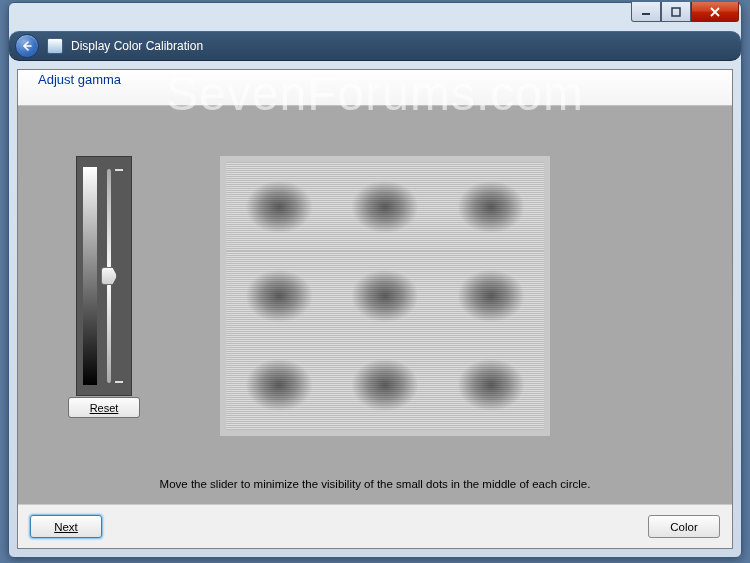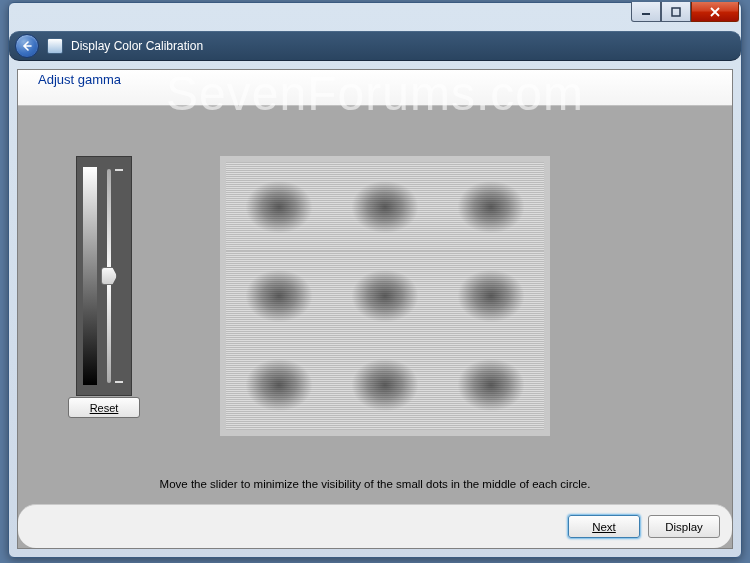--- a/index.html
+++ b/index.html
@@ -183,25 +183,24 @@
     text-align: center;
     font-size: 11.5px;
     color: #000;
     padding: 8px 16px 14px;
   }
   .footer {
     height: 44px;
     background: #f0f0f0;
     border-top: 1px solid #cacaca;
     display: flex;
-    justify-content: flex-end;
+    justify-content: space-between;
     align-items: center;
     padding: 0 12px;
     gap: 8px;
-    border-radius: 18px;
   }
   .btn {
     min-width: 72px;
     height: 23px;
     background: linear-gradient(to bottom, #fdfdfd, #e4e4e4);
     border: 1px solid #888;
     border-radius: 3px;
     font-size: 11.5px;
     font-family: inherit;
     padding: 0 12px;
@@ -290,21 +289,21 @@
           <div class="gamma-cell"></div>
           <div class="gamma-cell"></div>
         </div>
 
       </div>
 
       <div class="instruction">Move the slider to minimize the visibility of the small dots in the middle of each circle.</div>
 
       <div class="footer">
         <button class="btn primary">Next</button>
-        <button class="btn">Display</button>
+        <button class="btn">Color</button>
       </div>
 
     </div>
   </div>
 
 </div>
 
 <div class="watermark">SevenForums.com</div>
 
 </body></html>

